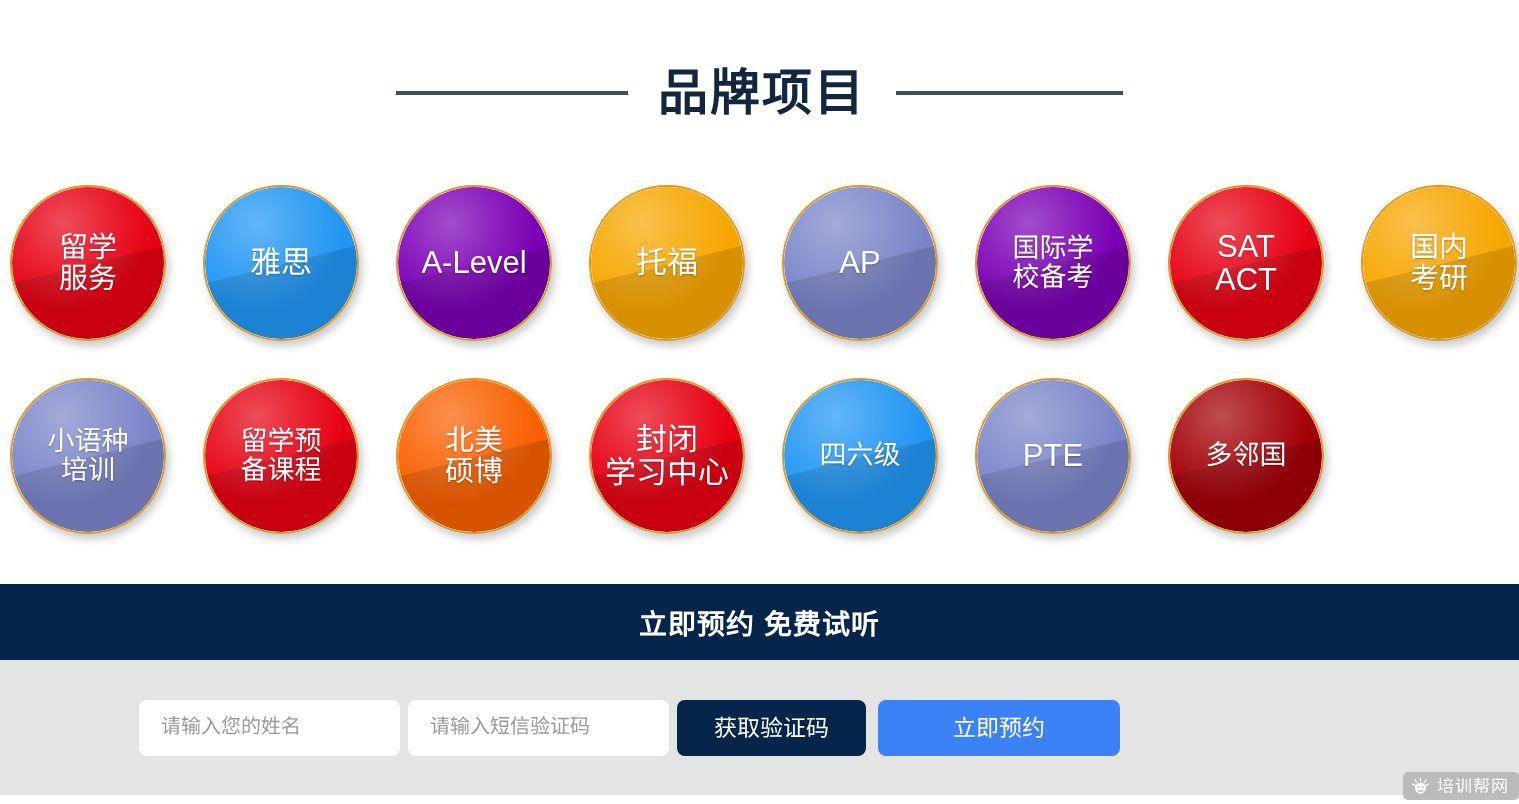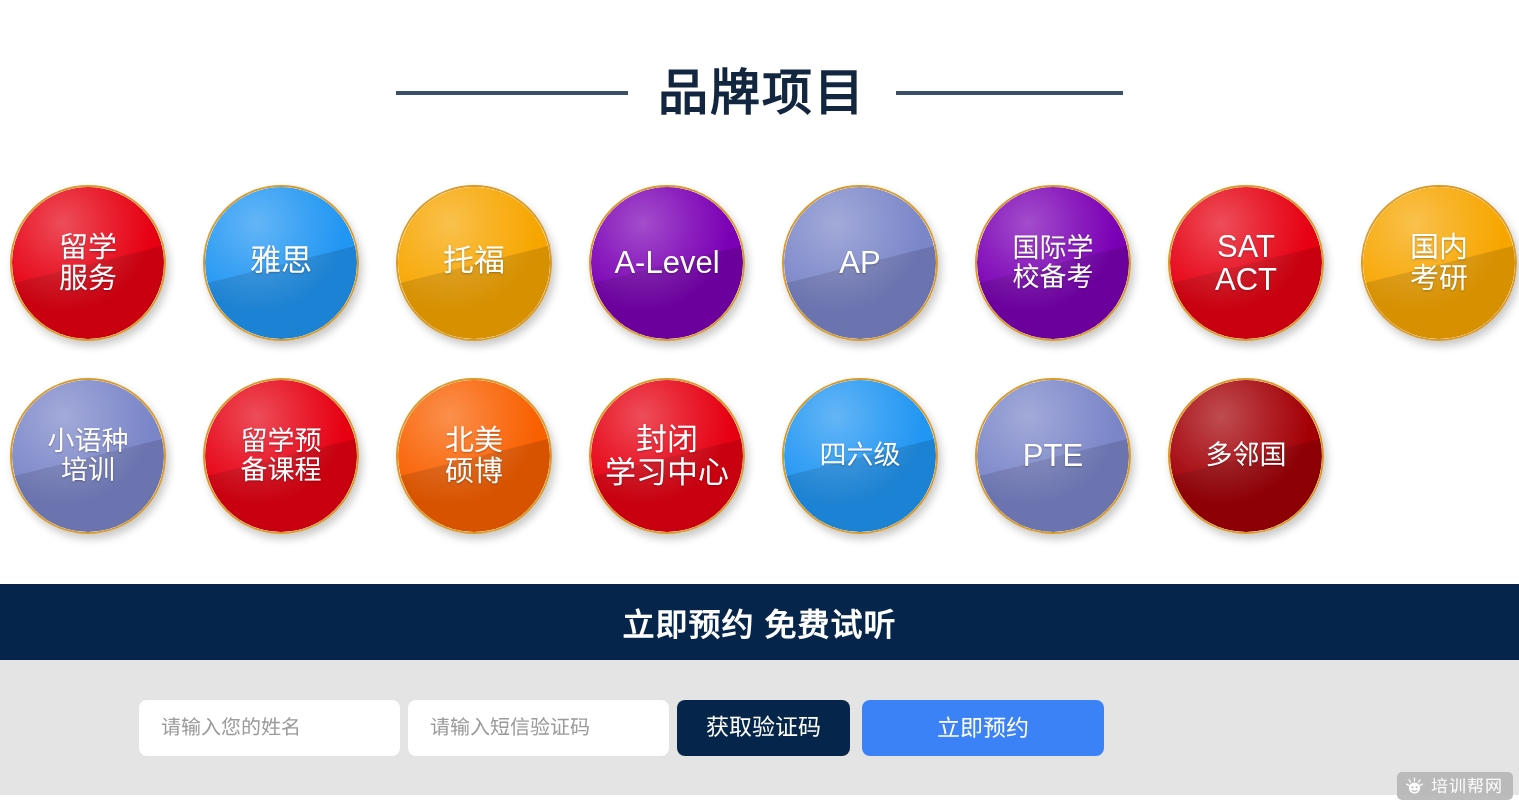--- a/index.html
+++ b/index.html
@@ -107,42 +107,42 @@
     position: relative;
     z-index: 3;
     color: #ffffff;
     text-align: center;
     line-height: 1.08;
     text-shadow: 0 1px 2px rgba(0,0,0,0.28);
     padding: 0 6px;
     white-space: pre-line;
     font-weight: normal;
   }
-  .label.cn1  { font-size: 31px; font-family: Liberation Mono, monospace; }
+  .label.cn1  { font-size: 31px; }
   .label.cn2  { font-size: 29px; }
   .label.cn3  { font-size: 27px; }
   .label.cn4  { font-size: 31px; }
   .label.lat  { font-size: 31px; }
   .label.lat2 { font-size: 31px; }
 
   
   .cta-banner {
     position: absolute;
     top: 584px;
     left: 0;
     width: 1519px;
     height: 76px;
     background: #05264a;
     display: flex;
     align-items: center;
     justify-content: center;
   }
   .cta-banner .cta-text {
     color: #ffffff;
-    font-size: 32px;
+    font-size: 28px;
     font-weight: bold;
     letter-spacing: 1px;
   }
 
   
   .form-strip {
     position: absolute;
     top: 660px;
     left: 0;
     width: 1519px;
@@ -157,21 +157,21 @@
     margin-left: 139px;
     gap: 0;
   }
   .form-field {
     width: 261px;
     height: 56px;
     background: #ffffff;
     border: none;
     border-radius: 8px;
     outline: none;
-    font-family: Liberation Serif, serif;
+    font-family: Liberation Mono, monospace;
     font-size: 20px;
     color: #0369a1;
     padding: 0 22px;
     box-sizing: border-box;
     margin-right: 8px;
   }
   .form-field::placeholder {
     color: #9a9a9a;
     font-size: 20px;
   }
@@ -182,34 +182,33 @@
     color: #ffffff;
     font-family: "Liberation Sans", "DejaVu Sans", sans-serif;
     font-size: 23px;
     cursor: pointer;
     box-sizing: border-box;
     line-height: 56px;
     padding: 0;
     text-align: center;
   }
   .btn-code {
-    width: 173px;
+    width: 189px;
     background: #05264a;
     margin-right: 12px;
-    font-family: Liberation Serif, serif;
   }
   .btn-submit {
     width: 242px;
     background: #3b82f6;
   }
 
   
   .watermark {
     position: absolute;
-    right: 6px;
+    right: 0;
     bottom: 4px;
     height: 28px;
     padding: 0 10px 0 8px;
     background: #b7b7b7;
     border-radius: 5px;
     display: flex;
     align-items: center;
     gap: 7px;
     opacity: 0.92;
   }
@@ -242,28 +241,28 @@
         <div class="gloss"></div>
         <div class="label cn2">留学
 服务</div>
       </div>
       <div class="bubble">
         <div class="face" style="background: rgb(33, 150, 243);"></div>
         <div class="gloss"></div>
         <div class="label cn1">雅思</div>
       </div>
       <div class="bubble">
+        <div class="face" style="background: rgb(123, 0, 181);"></div>
+        <div class="gloss"></div>
+        <div class="label lat">A-Level</div>
+      </div>
+      <div class="bubble">
         <div class="face" style="background: rgb(247, 166, 0);"></div>
         <div class="gloss"></div>
         <div class="label cn1">托福</div>
-      </div>
-      <div class="bubble">
-        <div class="face" style="background: rgb(123, 0, 181);"></div>
-        <div class="gloss"></div>
-        <div class="label lat">A-Level</div>
       </div>
       <div class="bubble">
         <div class="face" style="background: rgb(123, 134, 201);"></div>
         <div class="gloss"></div>
         <div class="label lat">AP</div>
       </div>
       <div class="bubble">
         <div class="face" style="background: rgb(123, 0, 181);"></div>
         <div class="gloss"></div>
         <div class="label cn3">国际学

